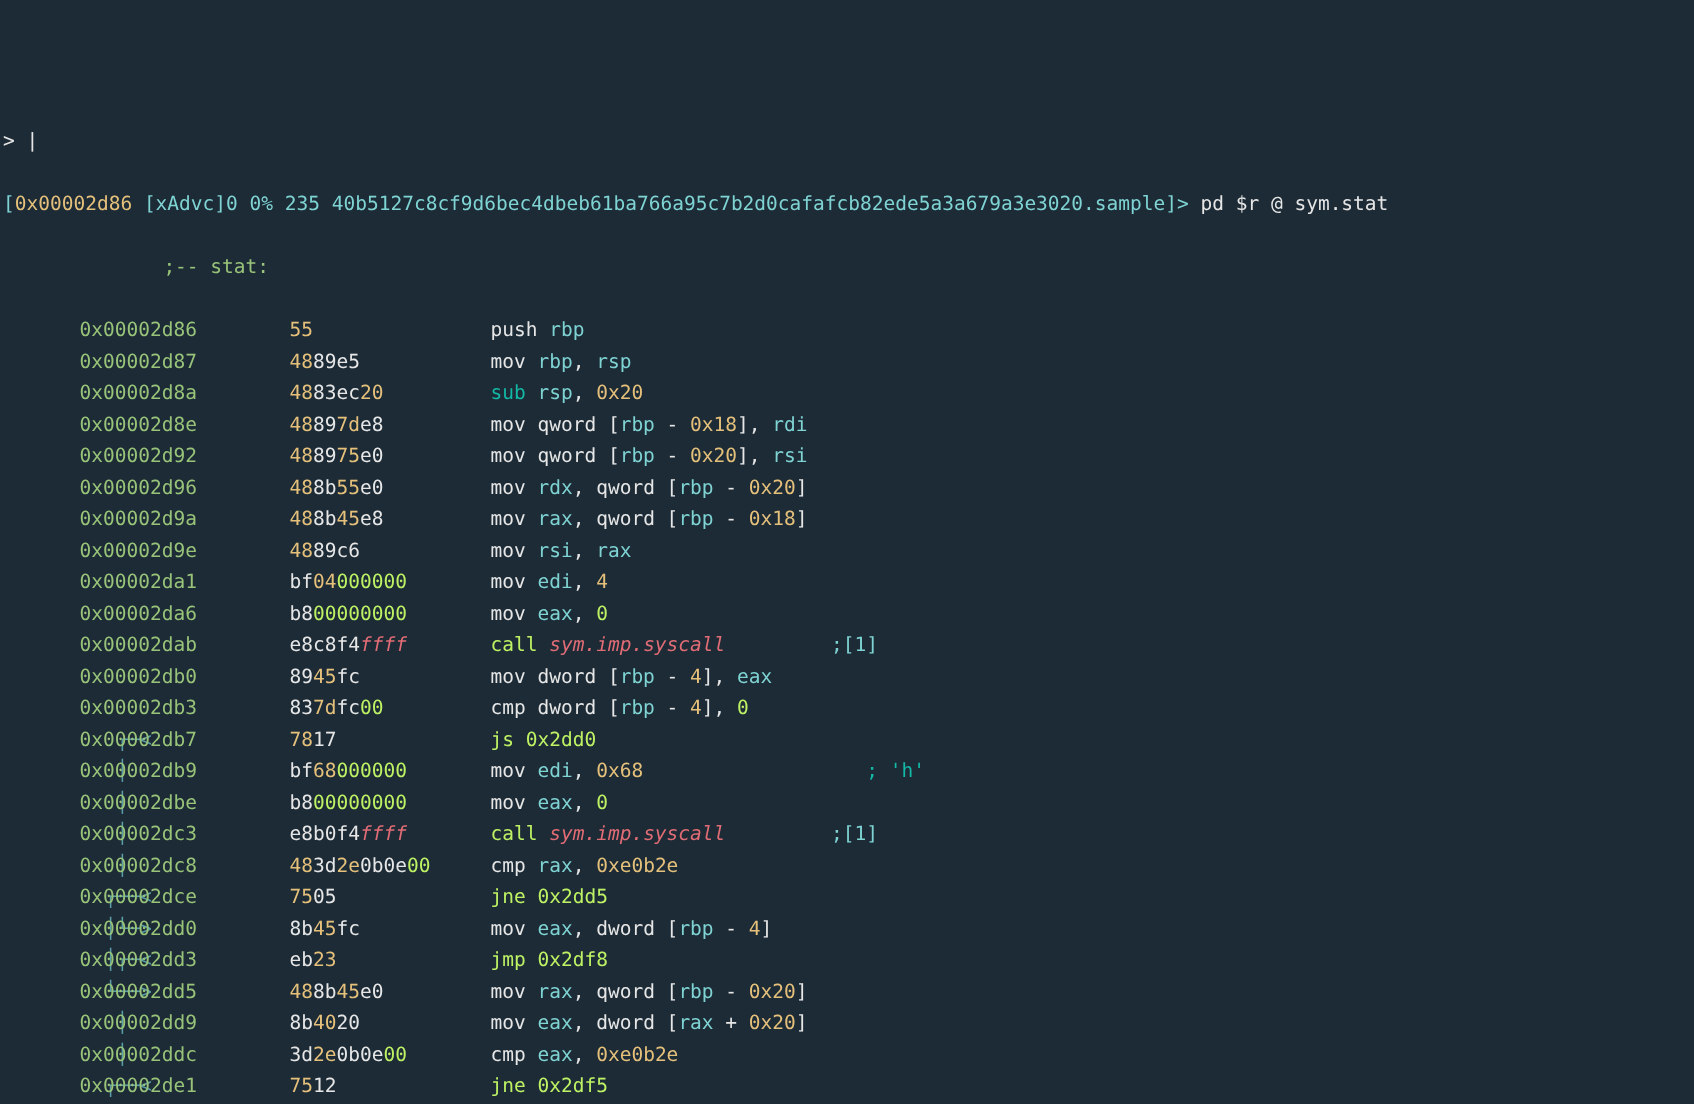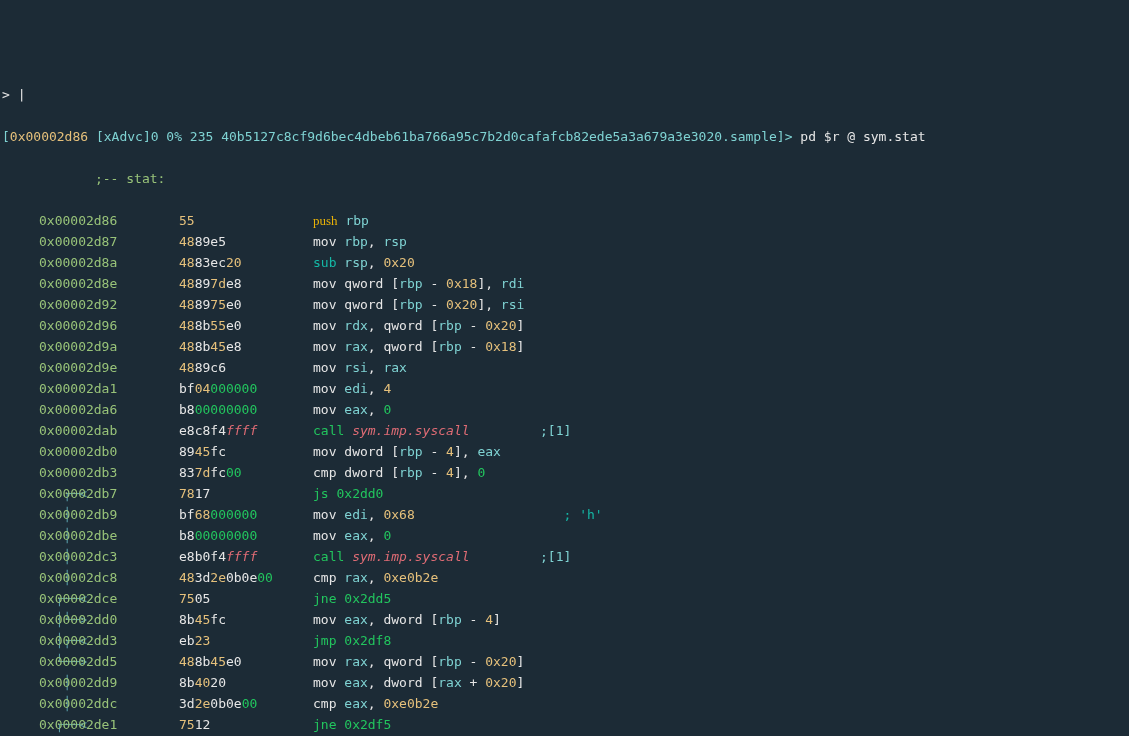--- a/index.html
+++ b/index.html
@@ -12,26 +12,26 @@
     height: 736px;
     overflow: hidden;
     white-space: pre;
     color: #e6e6e6;
   }
   .cursor-line { color: #e6e6e6; padding-left: 2px; }
   .prompt { padding-left: 2px; }
   .cyan   { color: #7fd3d3; }
   .yellow { color: #e5c07b; }
   .green  { color: #98c379; }
-  .dgreen { color: #22c55e; }
+  .dgreen { color: #bef264; }
   .white  { color: #e6e6e6; }
-  .purple { color: #eab308; font-family: Liberation Serif, serif; }
+  .purple { color: #e5e5e5; }
   .blue   { color: #14b8a6; }
   .red    { color: #e06c75; font-style: italic; }
-  .line { padding-left: 1px; }
+  .line { padding-left: 15px; }
   .flow { display:inline-block; width:38px; color:#5a9ea9; text-align:left;}
   .addr { display:inline-block; width:140px; }
   .hex  { display:inline-block; width:134px;}
   .instr{ display:inline-block; }
 </style>
 </head>
 <body>
 
 
 

